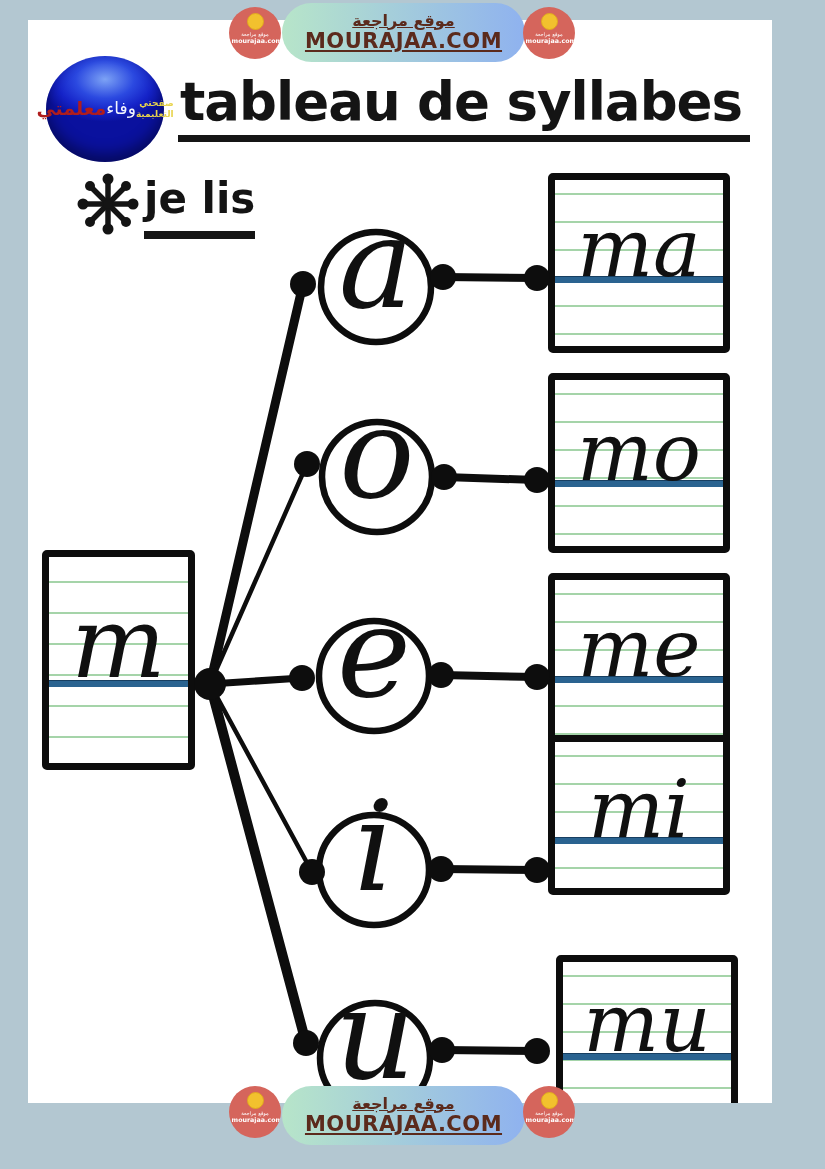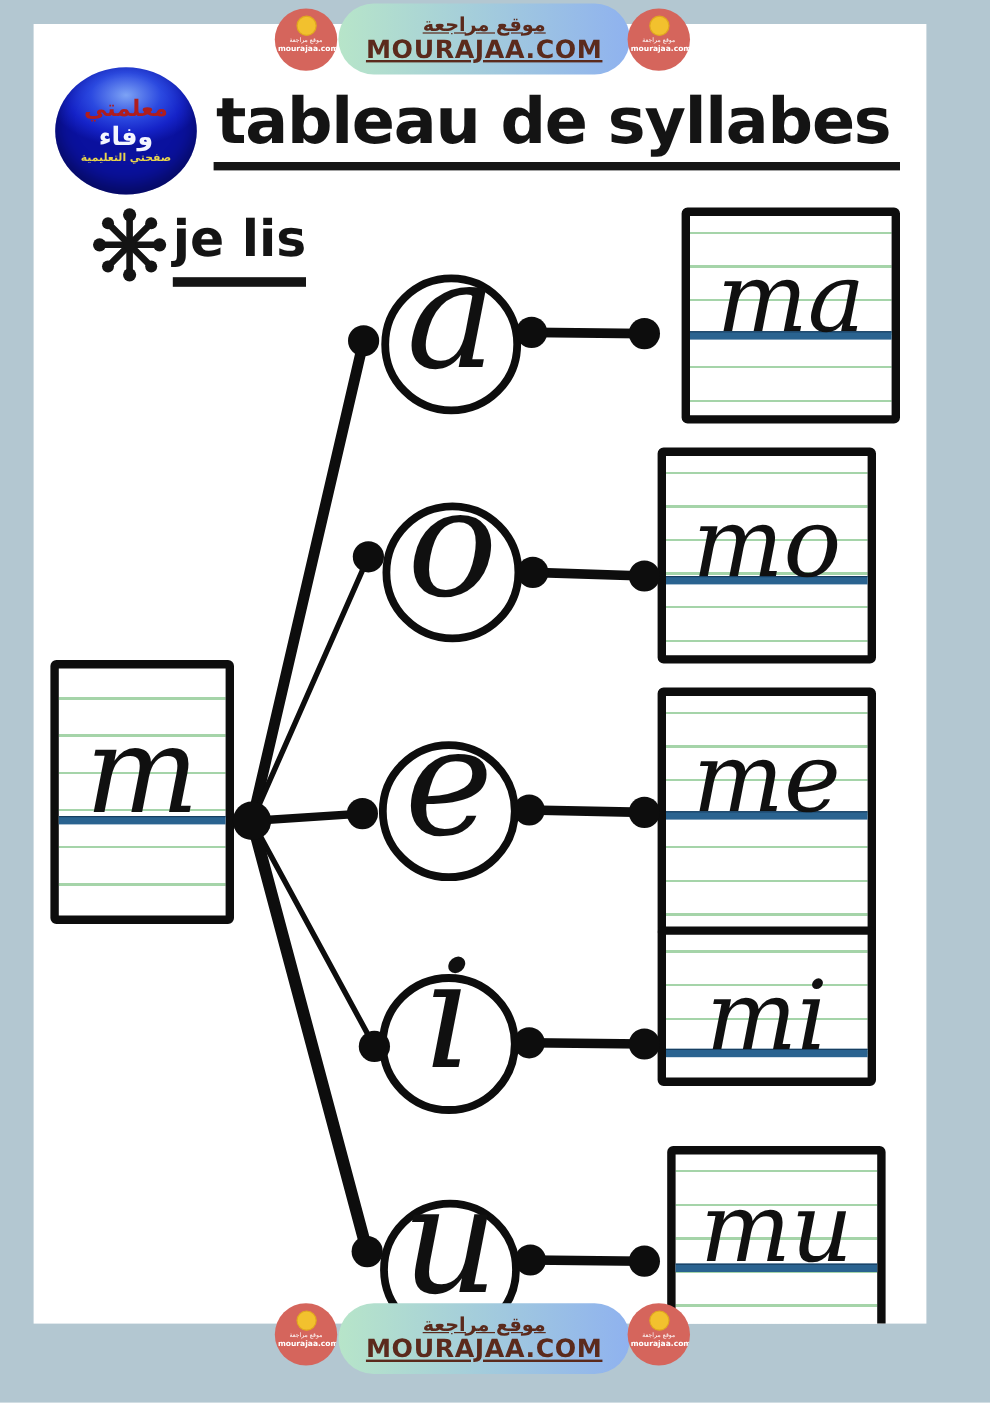--- a/index.html
+++ b/index.html
@@ -38,25 +38,25 @@
     margin:6px auto 1px auto; border:1px solid #e0a81f; box-sizing:border-box;
   }
   .minilogo .t1{font-size:6px; color:#ffffff; direction:rtl; line-height:1.1; transform:scale(.85);}
   .minilogo .t2{font-size:7px; color:#ffffff; font-weight:bold; line-height:1.1; transform:scale(.9);}
   
   .sphere{
     position:absolute; left:18px; top:36px; width:118px; height:106px;
     border-radius:50%;
     background:radial-gradient(ellipse 55% 40% at 50% 22%, #7da3f5 0%, #2b49e0 45%, #1523c8 75%, #0a119e 100%);
     box-shadow:inset 0 -8px 14px rgba(0,0,20,.45);
-    display:flex; flex-direction:column; align-items:center; justify-content:center;
-    text-align:left; gap:0;
+    display:flex; flex-direction:row; align-items:center; justify-content:center;
+    text-align:right; gap:0;
   }
   .sphere .l1{font-size:19px; font-weight:bold; color:#b01d1d; direction:rtl; line-height:1.15;}
-  .sphere .l2{font-size:21px; font-weight:bold; color:#f3f6ff; direction:rtl; line-height:1.15;}
+  .sphere .l2{font-size:17px; font-weight:normal; color:#f3f6ff; direction:rtl; line-height:1.15;}
   .sphere .l3{font-size:9px; font-weight:bold; color:#e8d44d; direction:rtl; line-height:1.2;}
   
   .title{
     position:absolute; left:150px; top:52px;
     font-size:53px; font-weight:bold; color:#141414; letter-spacing:-1px;
     border-bottom:7px solid #151515; padding:0 8px 2px 2px; line-height:1.15;
     white-space:nowrap;
   }
   .jelis{
     position:absolute; left:116px; top:158px;
@@ -81,24 +81,24 @@
     position:absolute; left:0; right:0; text-align:center;
     font-family:"DejaVu Serif", serif; font-style:italic;
     color:#101010; line-height:1; font-size:80px;
   }
   .box-m{
     left:14px; top:530px; width:153px; height:220px;
     background-image:repeating-linear-gradient(to bottom,
       #ffffff 0 24px, #a5d4a9 24px 26px, #ffffff 26px 31px);
   }
   .box-m .syl{font-size:100px;}
-  .box-ma{left:540px; top:153px;  width:182px; height:180px;}
+  .box-ma{left:520px; top:153px;  width:182px; height:180px;}
   .box-mo{left:520px; top:353px;  width:182px; height:180px;}
   .box-me{left:520px; top:553px;  width:182px; height:208px;}
-  .box-mi{left:520px; top:752px;  width:182px; height:133px;}
+  .box-mi{left:520px; top:715px;  width:182px; height:160px;}
   .box-mu{left:528px; top:935px;  width:182px; height:180px;}
   
   .wires{position:absolute; left:0; top:0; z-index:2; pointer-events:none;}
   .vowel{
     position:absolute; width:120px; text-align:center; z-index:2;
     font-family:"DejaVu Serif", serif; font-style:italic;
     font-size:125px; line-height:1; color:#101010;
   }
 </style>
 </head>

